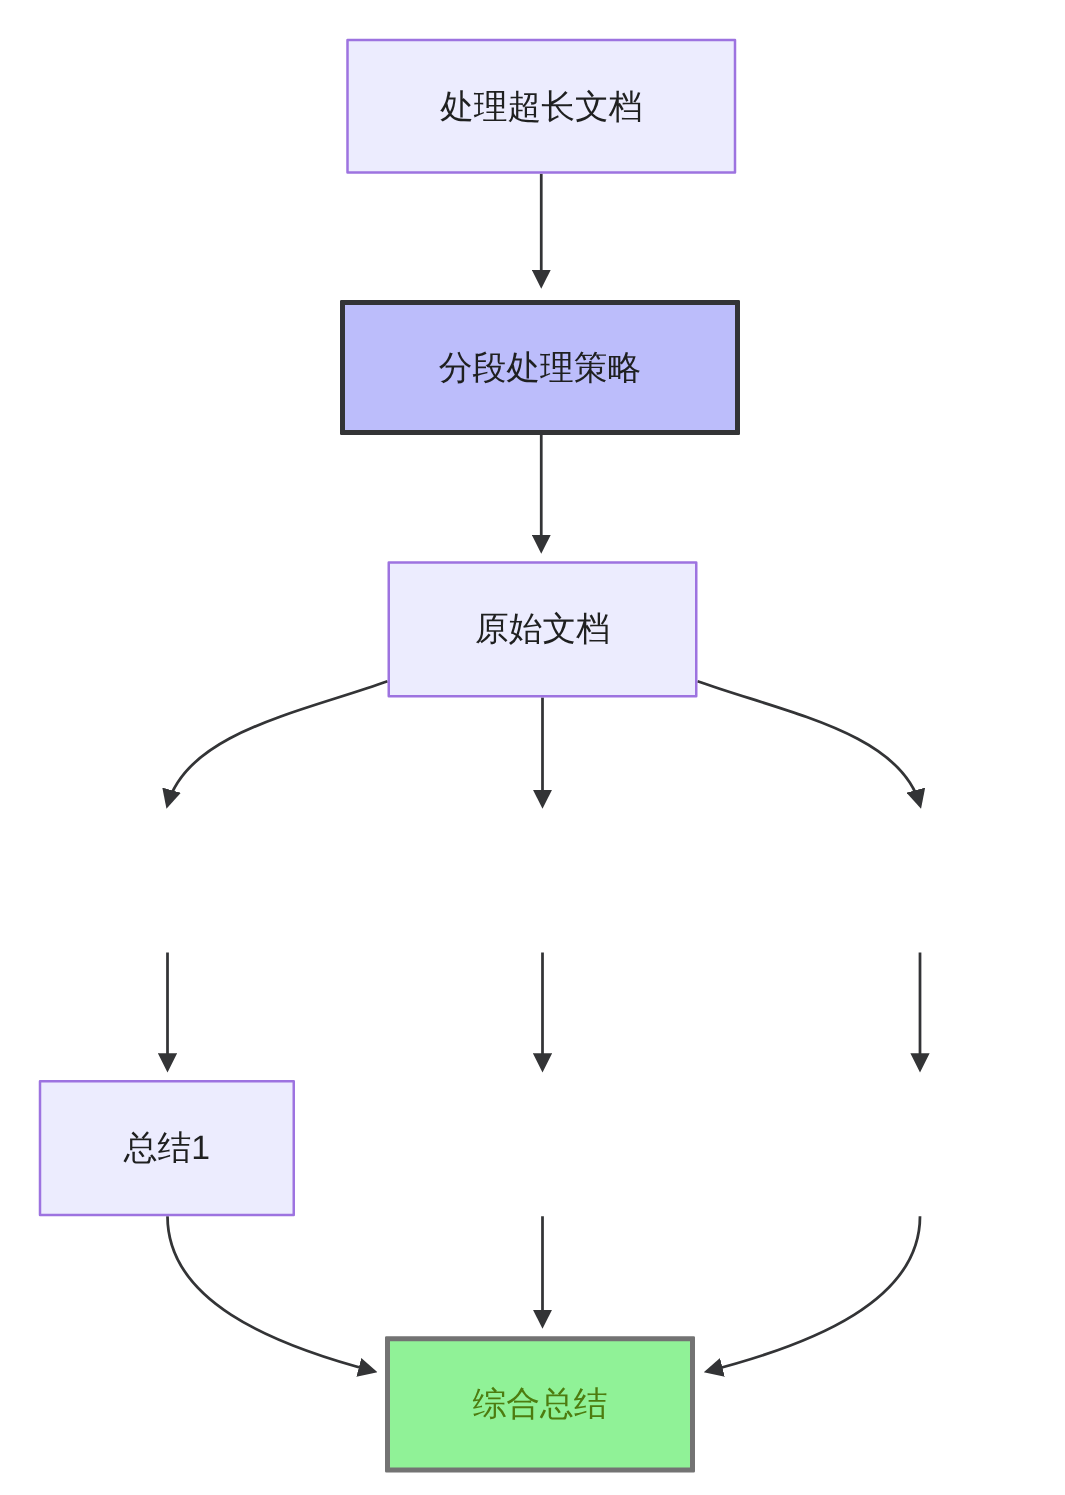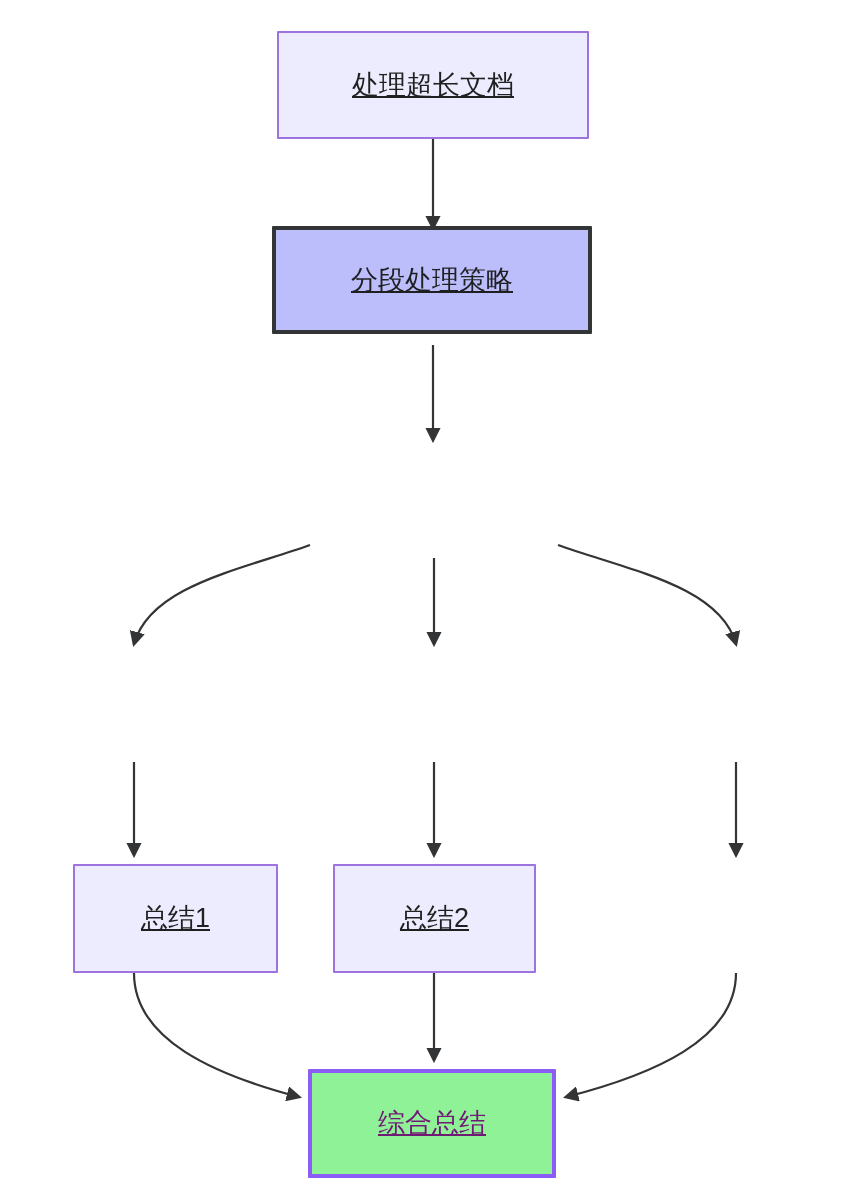--- a/index.html
+++ b/index.html
@@ -23,21 +23,20 @@
     height: 1196px;
     pointer-events: none;
   }
   .node {
     position: absolute;
     box-sizing: border-box;
     display: flex;
     align-items: center;
     justify-content: center;
     line-height: 1.2;
-    text-decoration: underline;
   }
   .node-label {
     display: block;
     white-space: nowrap;
   }
   .node.default {
     background: #ececfe;
     border: 2px solid #9d73e0;
     border-radius: 1px;
     color: #1f2020;
@@ -45,23 +44,23 @@
   }
   .node.highlight {
     background: #bcbdfb;
     border: 4px solid #333436;
     border-radius: 1px;
     color: #1f2020;
     font-size: 27px;
   }
   .node.result {
     background: #90f297;
-    border: 4px solid #8b5cf6;
+    border: 4px solid #737373;
     border-radius: 1px;
-    color: #701a75;
+    color: #4d7c0f;
     font-size: 27px;
   }
 </style>
 </head>
 <body>
 
 <div id="canvas">
 
   <svg id="edge-layer" viewBox="0 0 852 1196" width="852" height="1196" xmlns="http://www.w3.org/2000/svg">
     <defs>
@@ -90,34 +89,34 @@
 
     <path d="M 434 973 L 434 1060" fill="none" stroke="#333436" stroke-width="2.2" marker-end="url(#arrow)"></path>
 
     <path d="M 736 973 C 736 1040, 652 1075, 566 1097" fill="none" stroke="#333436" stroke-width="2.2" marker-end="url(#arrow)"></path>
   </svg>
 
   <div class="node default" style="left:277px; top:31px; width:312px; height:108px;">
     <span class="node-label">处理超长文档</span>
   </div>
 
-  <div class="node highlight" style="left:272px; top:226px; width:320px; height:108px;">
+  <div class="node highlight" style="left:272px; top:240px; width:320px; height:108px;">
     <span class="node-label">分段处理策略</span>
+  </div>
+
+  <div class="node default" style="left:310px; top:449px; width:248px; height:109px;">
+    <span class="node-label">原始文档</span>
   </div>
 
 
 
 
-
-  <div class="node default" style="left:31px; top:864px; width:205px; height:109px;margin-left:42px;">
+  <div class="node default" style="left:31px; top:864px; width:205px; height:109px;">
     <span class="node-label">总结1</span>
   </div>
 
-  <div class="node default" style="left:333px; top:864px; width:203px; height:109px;">
-    <span class="node-label">总结2</span>
-  </div>
 
 
   <div class="node result" style="left:308px; top:1069px; width:248px; height:109px;">
     <span class="node-label">综合总结</span>
   </div>
 
 </div>
 
 </body></html>

